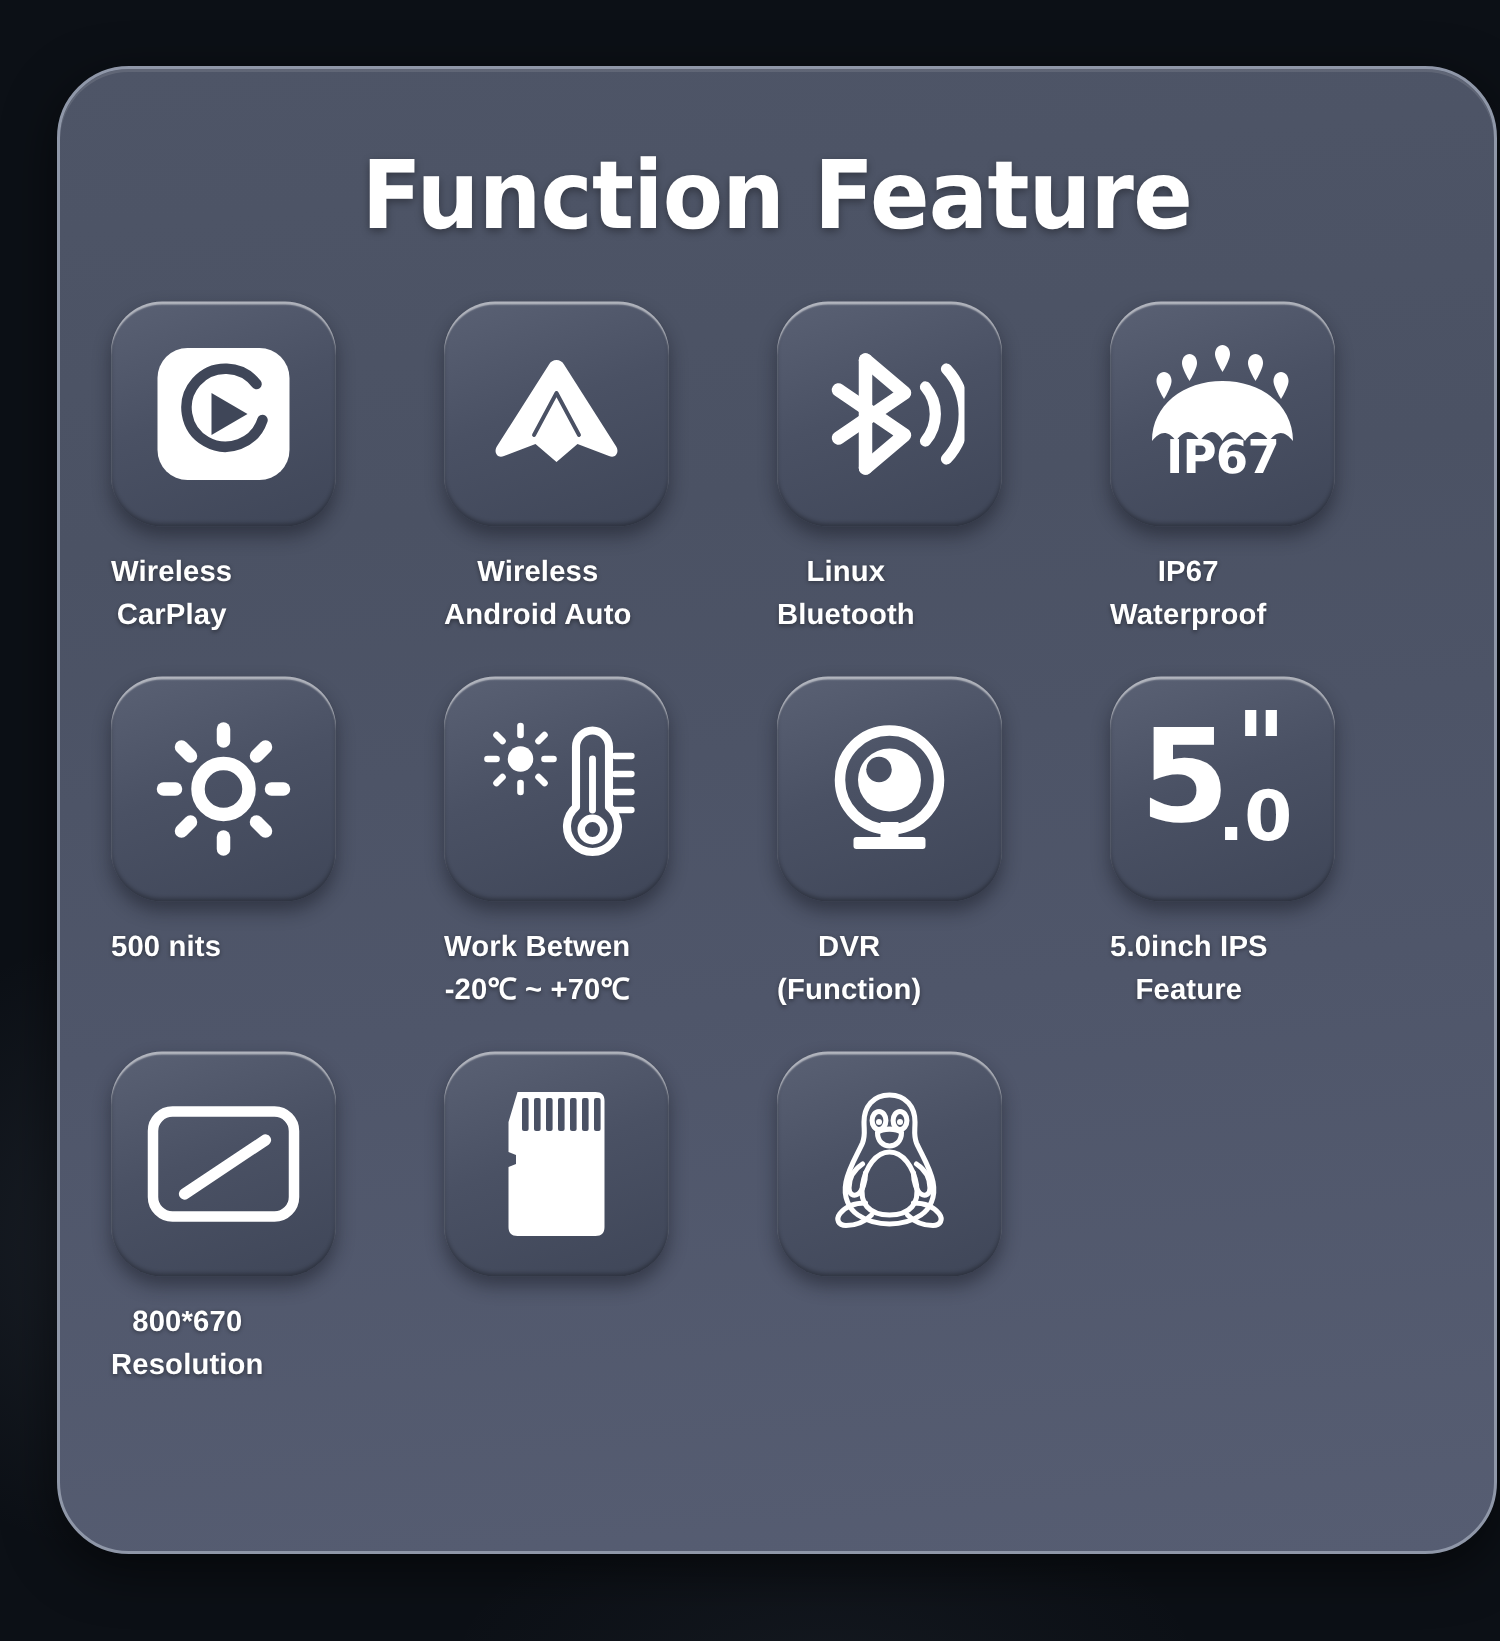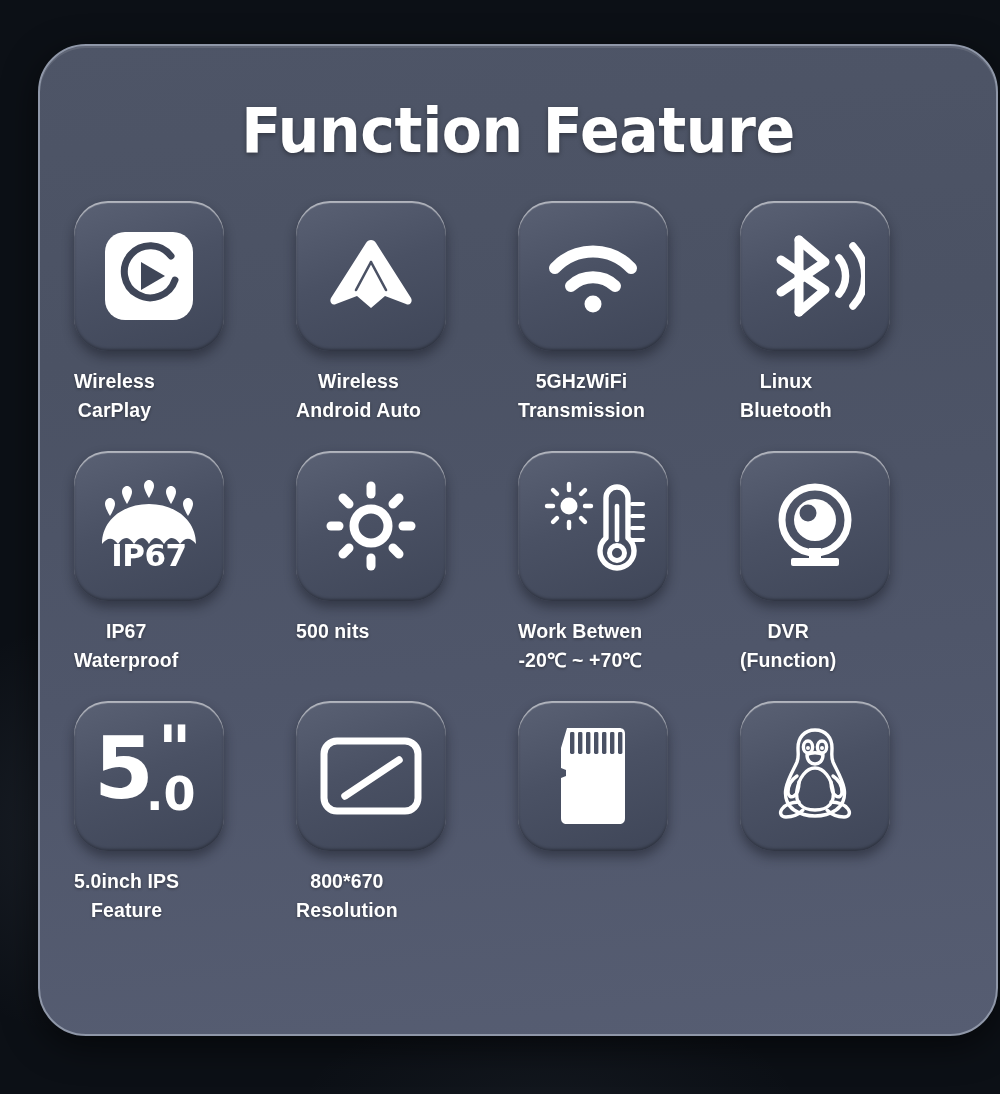--- a/index.html
+++ b/index.html
@@ -165,33 +165,20 @@
           <svg width="96" height="96" viewBox="0 0 96 96">
             <path d="M48 12 C50 12 52 13 53 15 L88 70 C90 74 87 78 83 76 L62 68 L48 80 L34 68 L13 76 C9 78 6 74 8 70 L43 15 C44 13 46 12 48 12 Z" fill="#ffffff"></path>
             <path d="M48 34 L33 62 M48 34 L63 62" fill="none" stroke="#4a5164" stroke-width="2.6" stroke-linecap="round"></path>
           </svg>
         </span>
       </div>
       <div class="caption">Wireless
 Android Auto</div>
     </div>
 
-    <div class="cell">
-      <div class="tile">
-        <span>
-          <svg width="100" height="96" viewBox="0 0 100 96">
-            <path d="M12 40 A52 52 0 0 1 88 40" fill="none" stroke="#ffffff" stroke-width="12" stroke-linecap="round"></path>
-            <path d="M28 58 A32 32 0 0 1 72 58" fill="none" stroke="#ffffff" stroke-width="12" stroke-linecap="round"></path>
-            <circle cx="50" cy="76" r="8.5" fill="#ffffff"></circle>
-          </svg>
-        </span>
-      </div>
-      <div class="caption">5GHzWiFi
-Transmission</div>
-    </div>
 
     <div class="cell">
       <div class="tile">
         <span>
           <svg width="100" height="96" viewBox="0 0 100 96">
             <g fill="none" stroke="#ffffff" stroke-width="9" stroke-linecap="round" stroke-linejoin="round">
               <path d="M34 12 L34 84"></path>
               <path d="M34 12 L60 34 L16 64"></path>
               <path d="M34 84 L60 62 L16 32"></path>
             </g>

